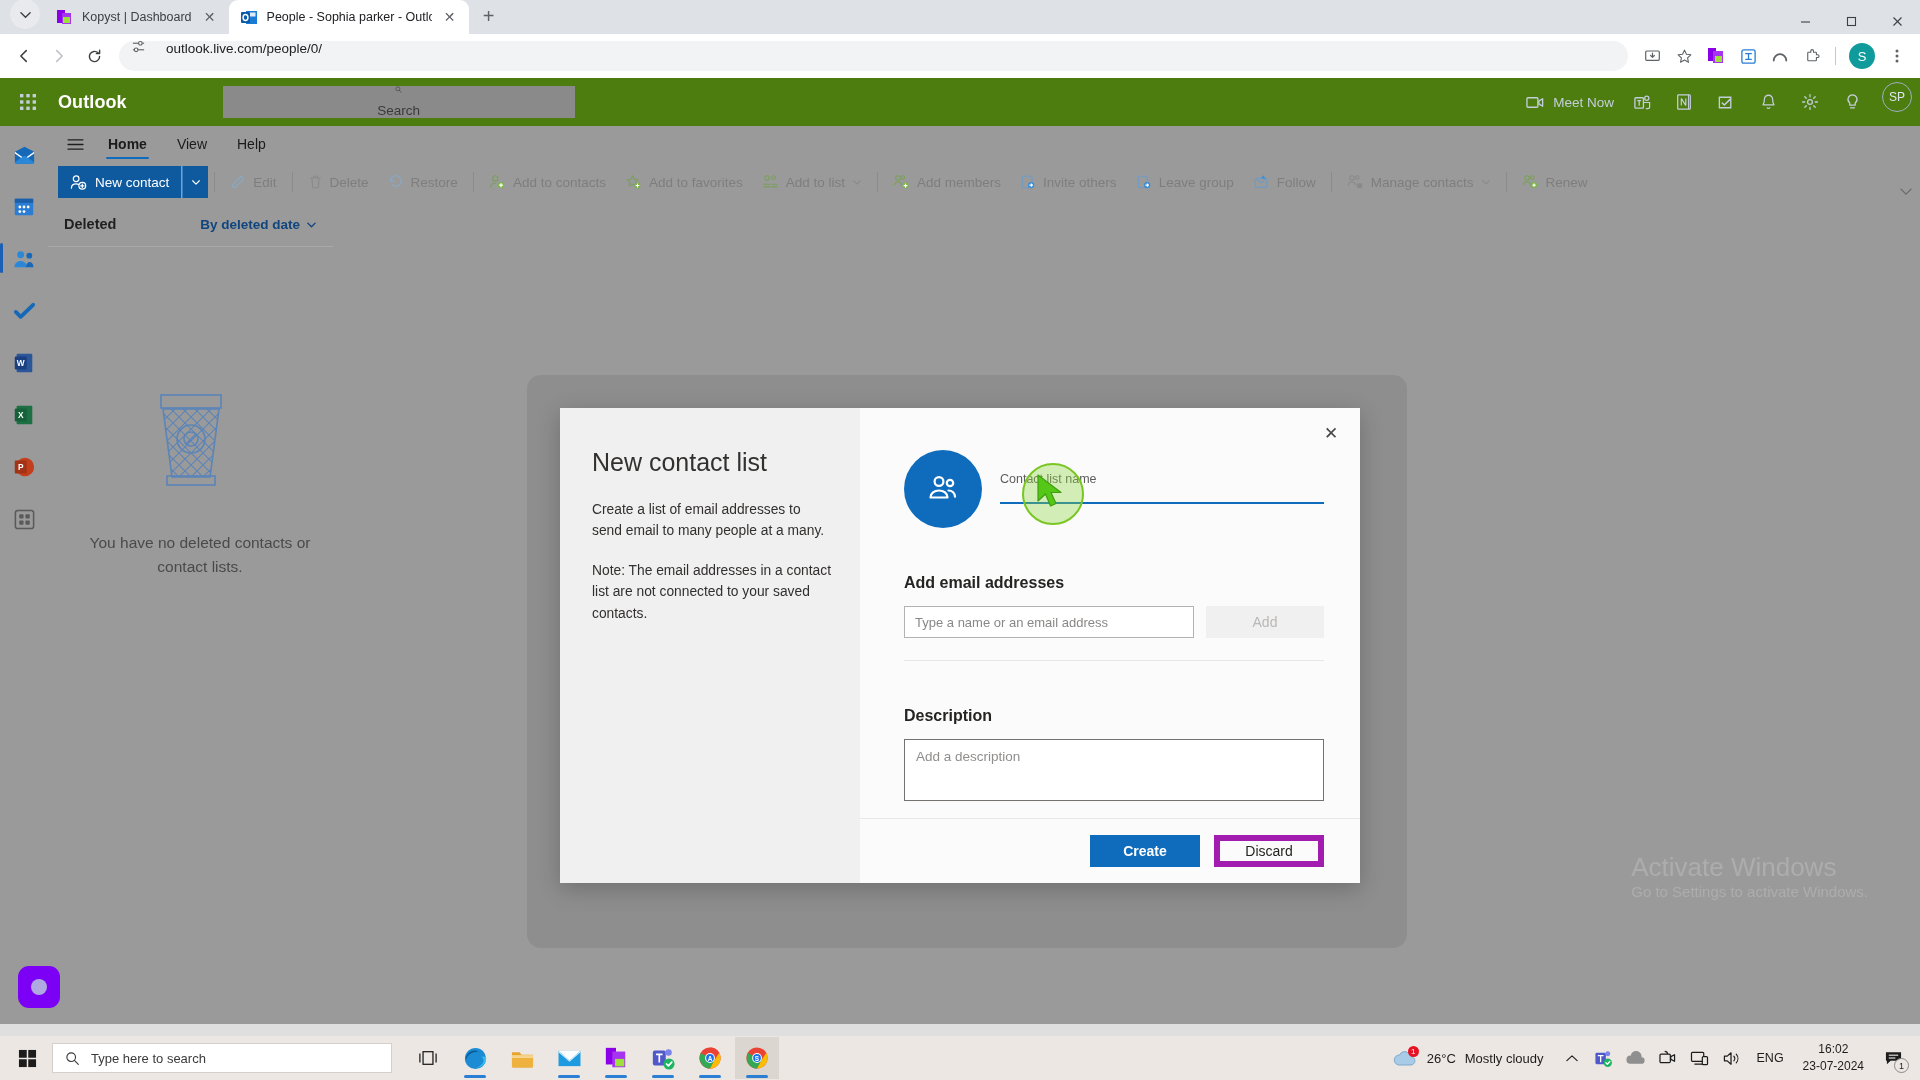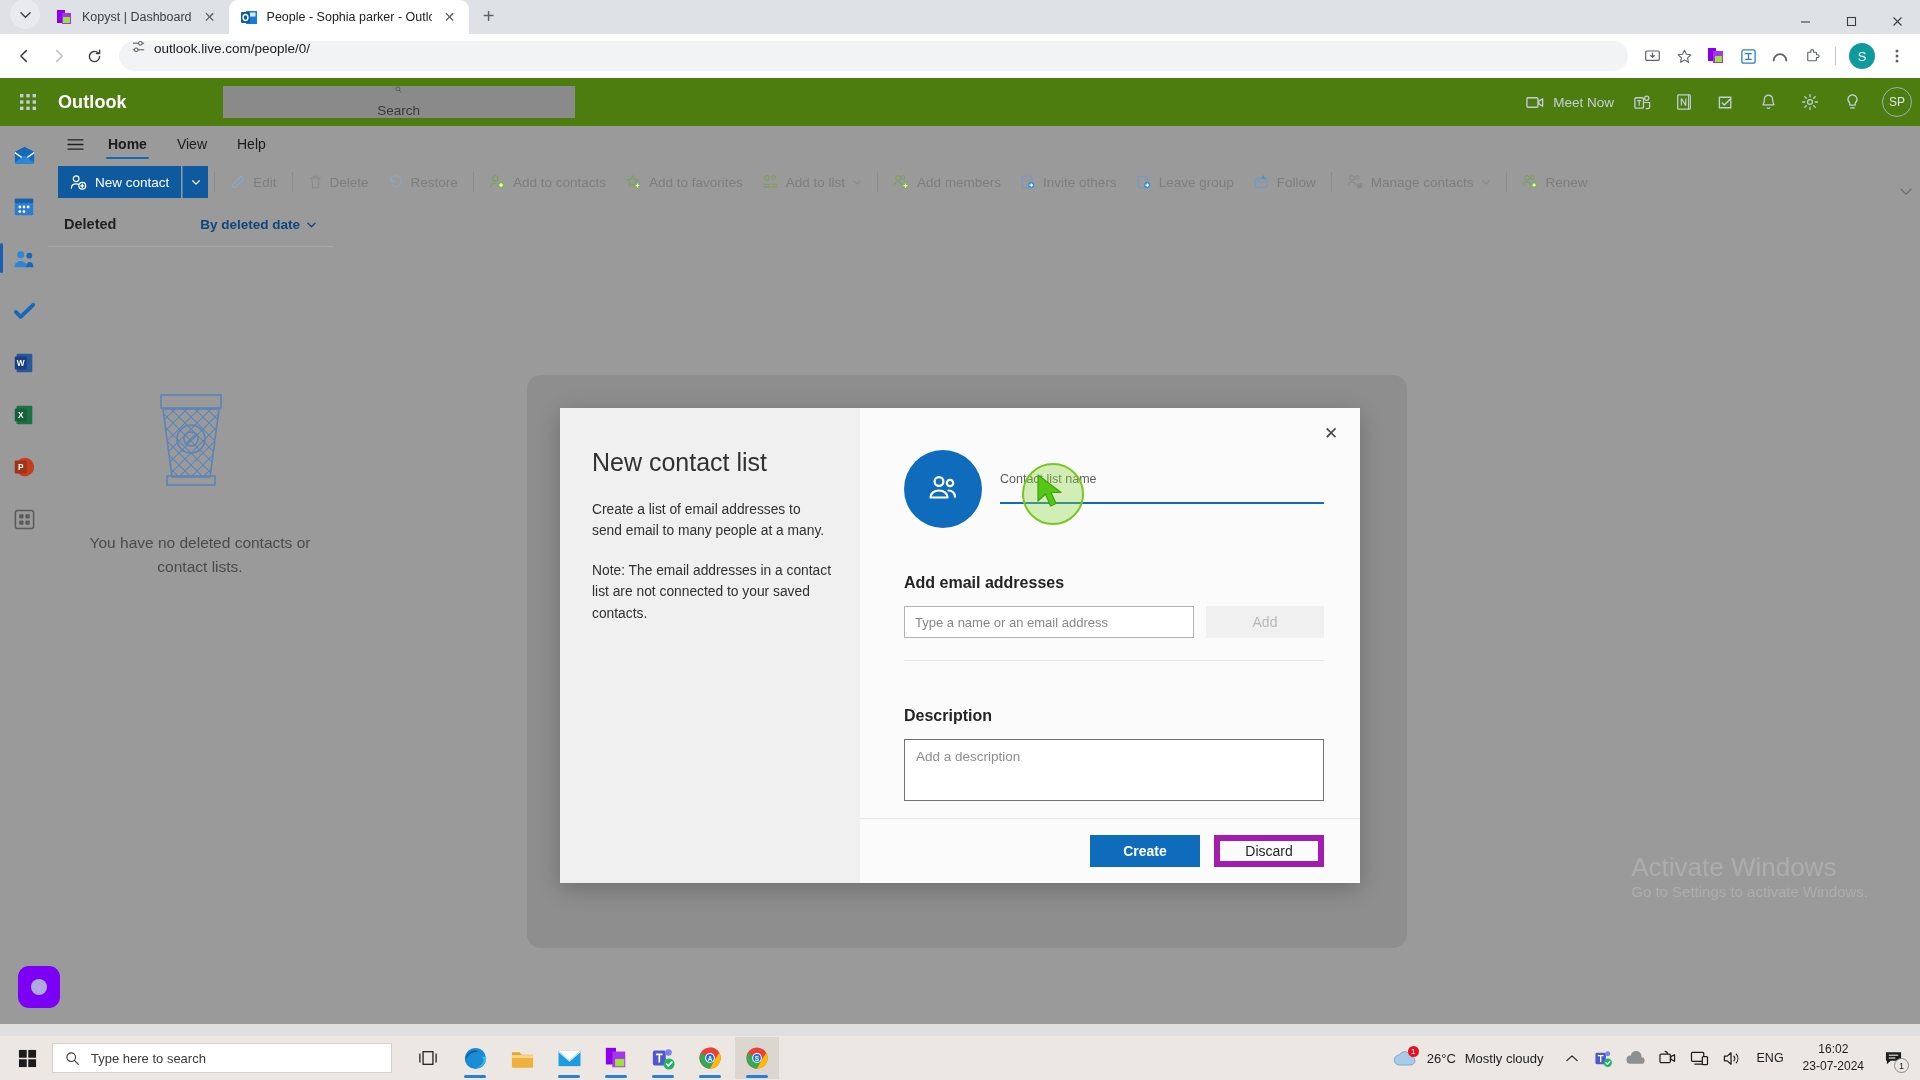--- a/index.html
+++ b/index.html
@@ -62,21 +62,21 @@
     display: flex; align-items: center; padding: 0 8px; gap: 3px;
   }
   .nav-icon {
     width: 32px; height: 32px; border-radius: 50%;
     display: flex; align-items: center; justify-content: center;
     color: #5f6368; flex: 0 0 32px;
   }
   .omnibox {
     flex: 1; height: 30px; background: #f1f3f4; border-radius: 16px;
     display: flex; align-items: center; padding: 0 14px 16px 12px;
-    margin: 0 6px; gap: 8px;
+    margin: 0 6px; gap: 20px;
   }
   .omnibox-url { font-size: 13.5px; color: #202124; }
   .navbar-right { display: flex; align-items: center; gap: 2px; }
   .ext-icon {
     width: 30px; height: 30px; display: flex;
     align-items: center; justify-content: center; color: #5f6368;
   }
   .avatar-chip {
     width: 26px; height: 26px; border-radius: 50%; background: #0f9b9b;
     color: #fff; font-size: 13px; display: flex;
@@ -99,21 +99,21 @@
     color: #fff; font-size: 18px; font-weight: 600;
     margin-left: 10px; letter-spacing: .1px;
   }
   .o-search {
     width: 352px; height: 32px; background: #8a8a8a;
     margin-left: 96px; display: flex; align-items: center;
     padding: 0 12px; gap: 10px; flex-direction: column;
   }
   .o-search-ph { font-size: 13.5px; color: #3a3a3a; }
   .o-header-right {
-    margin-left: auto; display: flex; align-items: center; gap: 2px;
+    margin-left: auto; display: flex; align-items: flex-start; gap: 2px;
   }
   .oh-icon {
     height: 40px; min-width: 40px; display: flex; align-items: center;
     justify-content: center; color: #c3cedb; padding: 0 6px; gap: 8px;
   }
   .oh-icon .lbl { font-size: 13.5px; color: #c3cedb; }
   .oh-avatar {
     width: 30px; height: 30px; border-radius: 50%;
     border: 1.5px solid #9db0c4; color: #dde5ee; font-size: 12px;
     display: flex; align-items: center; justify-content: center; margin-left: 8px;

